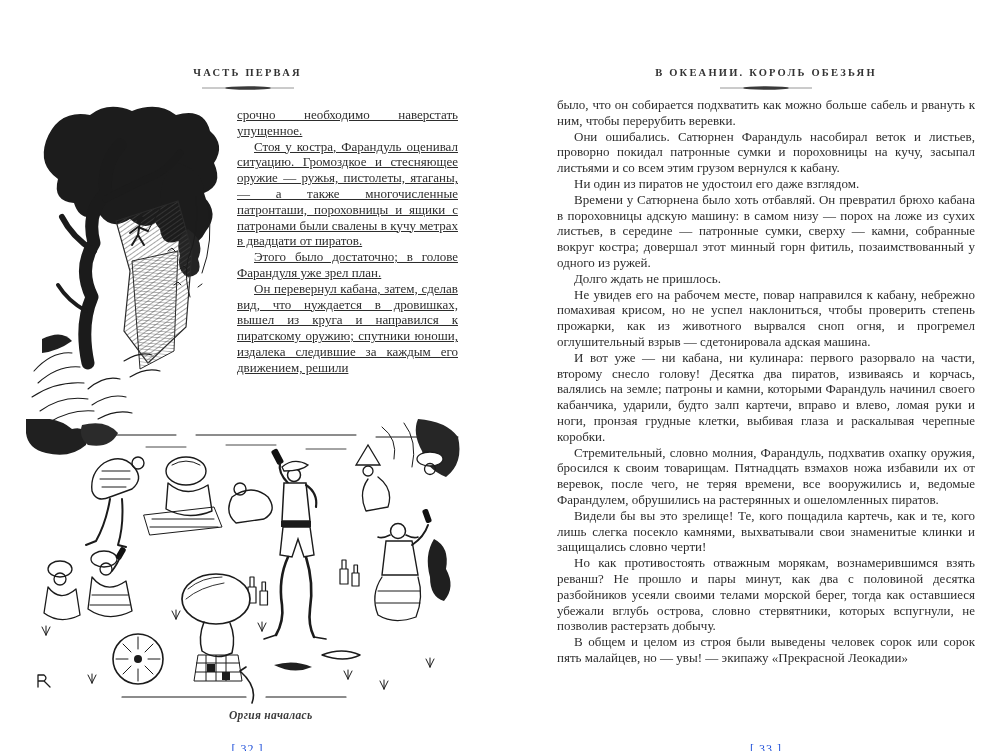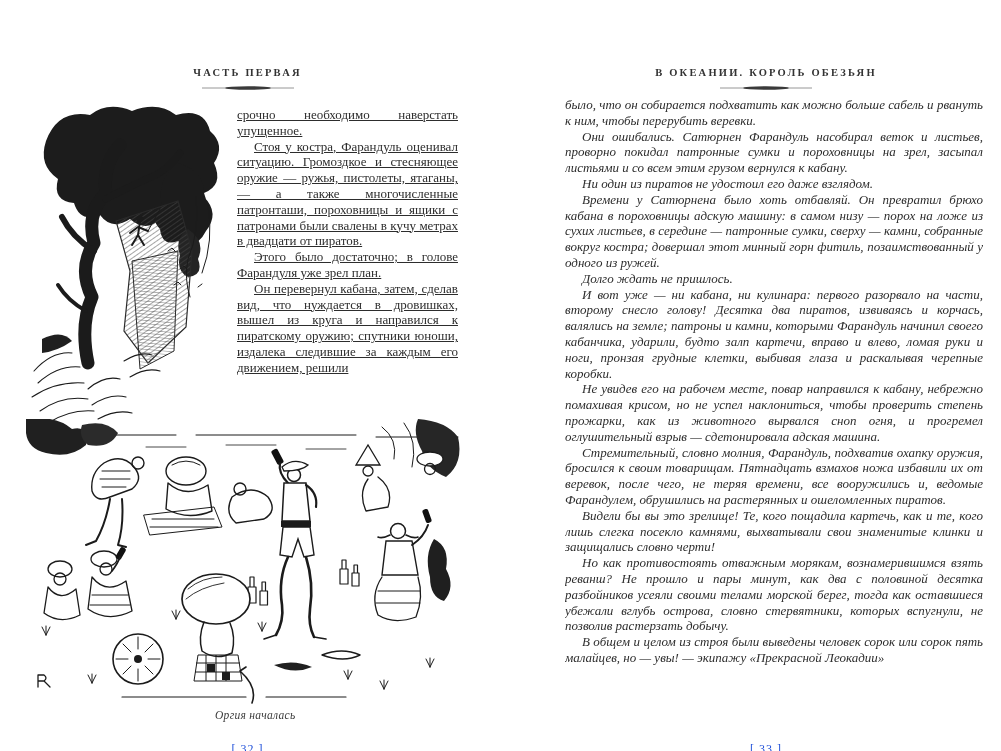--- a/index.html
+++ b/index.html
@@ -26,29 +26,29 @@
 
   .text-col {
     position:absolute;
     font-size:13px; line-height:15.8px;
     text-align:justify;
   }
   .text-col p { margin:0; text-indent:17px; }
   .text-col p.no-indent { text-indent:0; }
 
   .left-col  { left:207px; top:64px; width:221px; height:292px; overflow:hidden;text-decoration:underline; }
-  .right-col { left:8px; top:54px; width:418px; height:640px; overflow:hidden;font-style:italic; }
+  .right-col { left:0; top:54px; width:418px; height:640px; overflow:hidden; }
 
   .illus { position:absolute; }
   .illus-tree  { left:-2px; top:58px; }
   .illus-scene { left:-4px; top:376px; }
 
   .caption {
-    position:absolute; left:185px; top:666px;
-    font-style:italic; font-size:11.5px; color:#3c3c3c; letter-spacing:0.3px;
+    position:absolute; left:199px; top:666px;
+    font-style:italic; font-size:11.5px; color:#3c3c3c; letter-spacing:0.3px;font-weight:bold;
   }
   .folio {
     position:absolute; top:699px; left:0; width:100%;
     text-align:center; font-size:12px; color:#1d4ed8; letter-spacing:1px;
   }
   .ink { stroke:#1b1b1b; fill:none; stroke-linecap:round; stroke-linejoin:round; }
 </style>
 </head>
 <body>
 
@@ -219,26 +219,26 @@
   <div class="page page-right">
     <div class="running-head">В ОКЕАНИИ. КОРОЛЬ ОБЕЗЬЯН</div>
     <svg class="head-rule" width="92" height="6">
       <line x1="0" y1="3" x2="92" y2="3" stroke="#8a8a8a" stroke-width="0.9"></line>
       <ellipse cx="46" cy="3" rx="23" ry="1.8" fill="#3a3a3a"></ellipse>
     </svg>
 
     <div class="text-col right-col">
 
     <p class="no-indent">было, что он собирается подхватить как можно больше сабель и рвануть к ним, чтобы перерубить веревки.</p>
-        <p>Они ошибались. Сатюрнен Фарандуль насобирал веток и листьев, проворно покидал патронные сумки и пороховницы на зрел, засыпал листьями и со всем этим грузом вернулся к кабану.</p>
+        <p>Они ошибались. Сатюрнен Фарандуль насобирал веток и листьев, проворно покидал патронные сумки и пороховницы на кучу, засыпал листьями и со всем этим грузом вернулся к кабану.</p>
         <p>Ни один из пиратов не удостоил его даже взглядом.</p>
         <p>Времени у Сатюрнена было хоть отбавляй. Он превратил брюхо кабана в пороховницы адскую машину: в самом низу — порох на ложе из сухих листьев, в середине — патронные сумки, сверху — камни, собранные вокруг костра; довершал этот минный горн фитиль, позаимствованный у одного из ружей.</p>
         <p>Долго ждать не пришлось.</p>
+        <p>Не увидев его на рабочем месте, повар направился к кабану, небрежно помахивая крисом, но не успел наклониться, чтобы проверить степень прожарки, как из животного вырвался сноп огня, и прогремел оглушительный взрыв — сдетонировала адская машина.</p>
         <p>И вот уже — ни кабана, ни кулинара: первого разорвало на части, второму снесло голову! Десятка два пиратов, извиваясь и корчась, валялись на земле; патроны и камни, которыми Фарандуль начинил своего кабанчика, ударили, будто залп картечи, вправо и влево, ломая руки и ноги, пронзая грудные клетки, выбивая глаза и раскалывая черепные коробки.</p>
-        <p>Не увидев его на рабочем месте, повар направился к кабану, небрежно помахивая крисом, но не успел наклониться, чтобы проверить степень прожарки, как из животного вырвался сноп огня, и прогремел оглушительный взрыв — сдетонировала адская машина.</p>
         <p>Стремительный, словно молния, Фарандуль, подхватив охапку оружия, бросился к своим товарищам. Пятнадцать взмахов ножа избавили их от веревок, после чего, не теряя времени, все вооружились и, ведомые Фарандулем, обрушились на растерянных и ошеломленных пиратов.</p>
         <p>Видели бы вы это зрелище! Те, кого пощадила картечь, как и те, кого лишь слегка посекло камнями, выхватывали свои знаменитые клинки и защищались словно черти!</p>
         <p>Но как противостоять отважным морякам, вознамерившимся взять реванш? Не прошло и пары минут, как два с половиной десятка разбойников усеяли своими телами морской берег, тогда как оставшиеся убежали вглубь острова, словно стервятники, которых вспугнули, не позволив растерзать добычу.</p>
         <p>В общем и целом из строя были выведены человек сорок или сорок пять малайцев, но — увы! — экипажу «Прекрасной Леокадии»</p>
       </div>
 
     <div class="folio">[ 33 ]</div>
   </div>
 
 </div>

